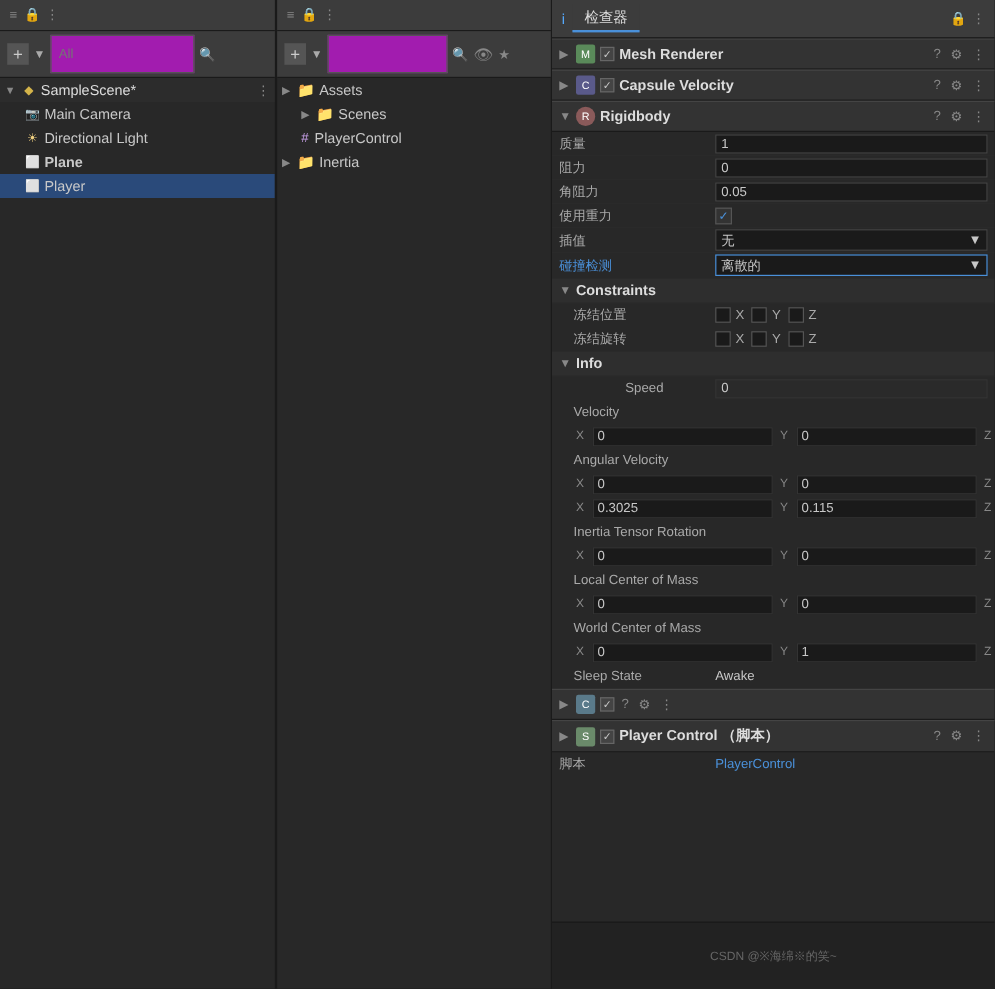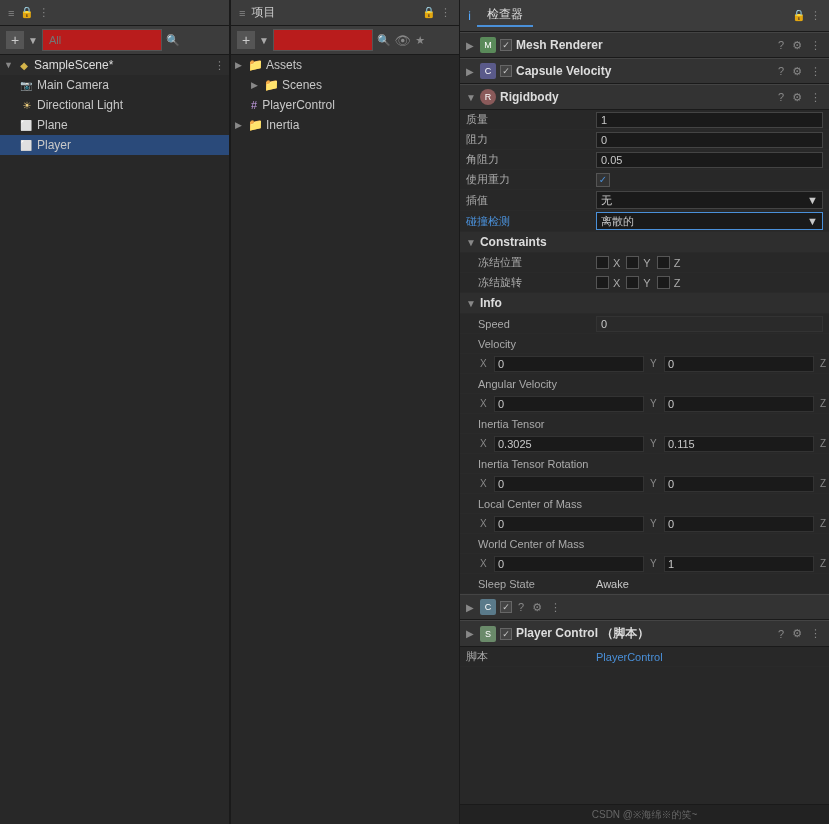--- a/index.html
+++ b/index.html
@@ -48,27 +48,27 @@
       gap: 4px;
       border-bottom: 1px solid #1a1a1a;
       min-height: 24px;
     }
     
     .hierarchy-panel {
       width: 230px;
       flex-shrink: 0;
     }
     .search-box {
-      background: #b91c1c;
+      background: #a21caf;
       border: 1px solid #555;
       color: #c8c8c8;
       padding: 2px 6px;
       font-size: 11px;
       width: 120px;
-      height: 22px;
+      height: 32px;
     }
     .hierarchy-item {
       display: flex;
       align-items: center;
       padding: 1px 4px 1px 8px;
       cursor: pointer;
       height: 20px;
       gap: 3px;
     }
     .hierarchy-item.selected { background: #2a4a7a; }
@@ -278,21 +278,21 @@
       border: 1px solid #333;
       color: #c8c8c8;
       font-size: 11px;
       padding: 1px 3px;
       height: 16px;
       flex: 1;
     }
     
     .watermark {
       background: #222;
-      padding: 2px 8px;
+      padding: 20px 8px;
       font-size: 10px;
       color: #666;
       display: flex;
       justify-content: center;
       gap: 8px;
       border-top: 1px solid #1a1a1a;
     }
     .panel-header-icons { display: flex; gap: 4px; align-items: center; color: #888; font-size: 11px; }
     .add-btn {
       width: 18px; height: 18px;
@@ -346,34 +346,33 @@
         <span style="font-size:12px;color:#c8c8c8;">Main Camera</span>
       </div>
 
       <div class="hierarchy-item indent-1">
         <span class="item-icon" style="color:#f0d080;">☀</span>
         <span style="font-size:12px;color:#c8c8c8;">Directional Light</span>
       </div>
 
       <div class="hierarchy-item indent-1">
         <span class="item-icon cube-icon">⬜</span>
-        <span style="font-size:12px;color:#c8c8c8;">Plane</span>
+        <span style="font-size:12px;color:#c8c8c8;font-weight:bold;">Plane</span>
       </div>
 
       <div class="hierarchy-item indent-1 selected">
         <span class="item-icon cube-icon">⬜</span>
         <span style="font-size:12px;color:#c8c8c8;">Player</span>
       </div>
     </div>
   </div>
 
   <div class="panel project-panel">
     <div class="panel-header">
       <span style="color:#888;font-size:11px;">≡</span>
-      <span class="panel-header-title">项目</span>
       <div class="panel-header-icons">
         <span>🔒</span>
         <span style="cursor:pointer;">⋮</span>
       </div>
     </div>
     <div class="panel-toolbar">
       <button class="add-btn">+</button>
       <span style="color:#aaa;font-size:10px;cursor:pointer;">▼</span>
       <input class="search-box" type="text" style="width: 100px;">
       <span style="color:#888;font-size:11px;">🔍</span>
@@ -531,21 +530,21 @@
             <span class="xyz-label">Z</span>
           </div>
         </div>
 
         <div class="info-header">
           <span style="color:#888;font-size:10px;cursor:pointer;">▼</span>
           <span style="font-size:12px;color:#ddd;font-weight:bold;">Info</span>
         </div>
 
         <div class="prop-row">
-          <span class="prop-label" style="padding-left:12px;">Speed</span>
+          <span class="prop-label" style="padding-left:12px;text-align:center;">Speed</span>
           <div class="prop-value">
             <input class="prop-input" type="text" value="0" style="background: rgb(42, 42, 42); border-color: rgb(51, 51, 51);">
           </div>
         </div>
 
         <div class="prop-row">
           <span class="prop-label" style="padding-left:12px;">Velocity</span>
         </div>
         <div class="prop-row" style="padding-left:20px;">
           <div class="xyz-value-group">
@@ -565,23 +564,20 @@
           <div class="xyz-value-group">
             <span class="xyz-val-label">X</span>
             <input class="xyz-val-input" type="text" value="0" style="">
             <span class="xyz-val-label" style="margin-left:4px;">Y</span>
             <input class="xyz-val-input" type="text" value="0" style="">
             <span class="xyz-val-label" style="margin-left:4px;">Z</span>
 
           </div>
         </div>
 
-        <div class="prop-row">
-          <span class="prop-label" style="padding-left:12px;">Inertia Tensor</span>
-        </div>
         <div class="prop-row" style="padding-left:20px;">
           <div class="xyz-value-group">
             <span class="xyz-val-label">X</span>
             <input class="xyz-val-input" type="text" value="0.3025" style="">
             <span class="xyz-val-label" style="margin-left:4px;">Y</span>
             <input class="xyz-val-input" type="text" value="0.115" style="">
             <span class="xyz-val-label" style="margin-left:4px;">Z</span>
 
           </div>
         </div>

